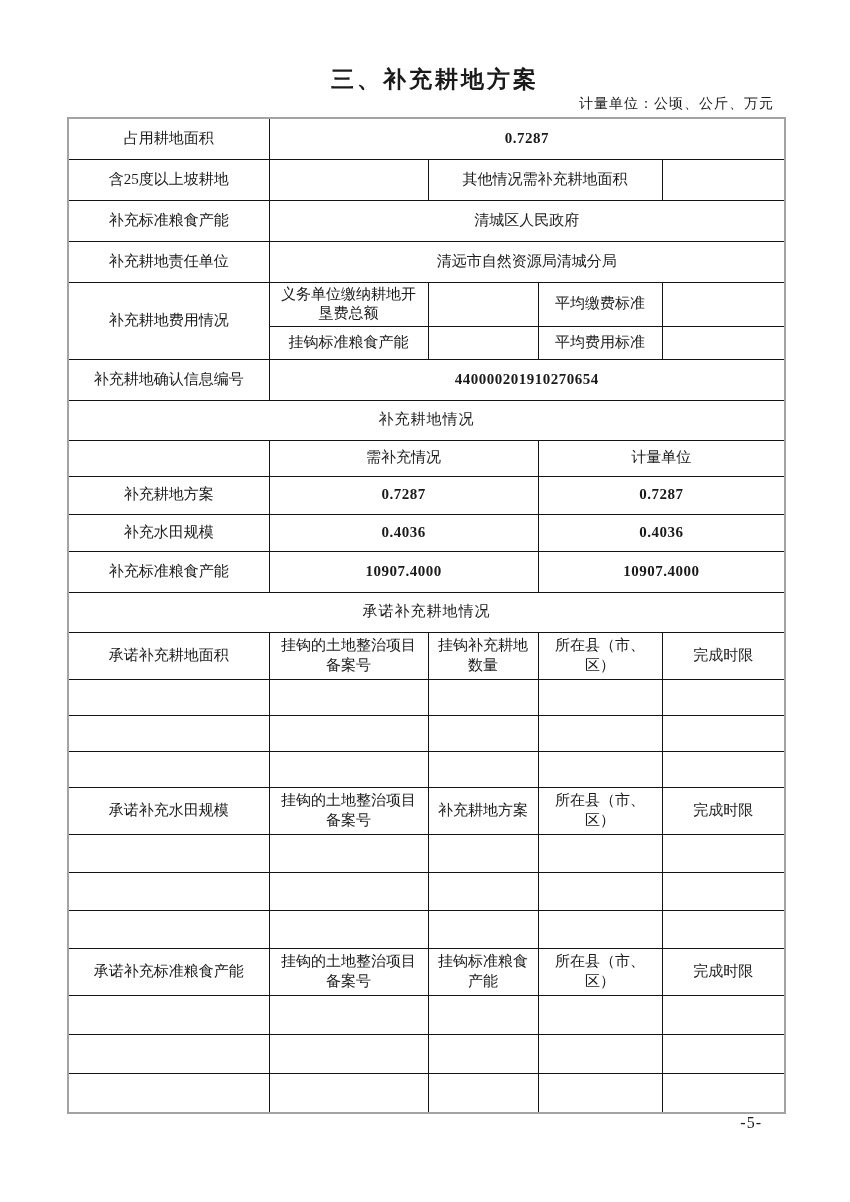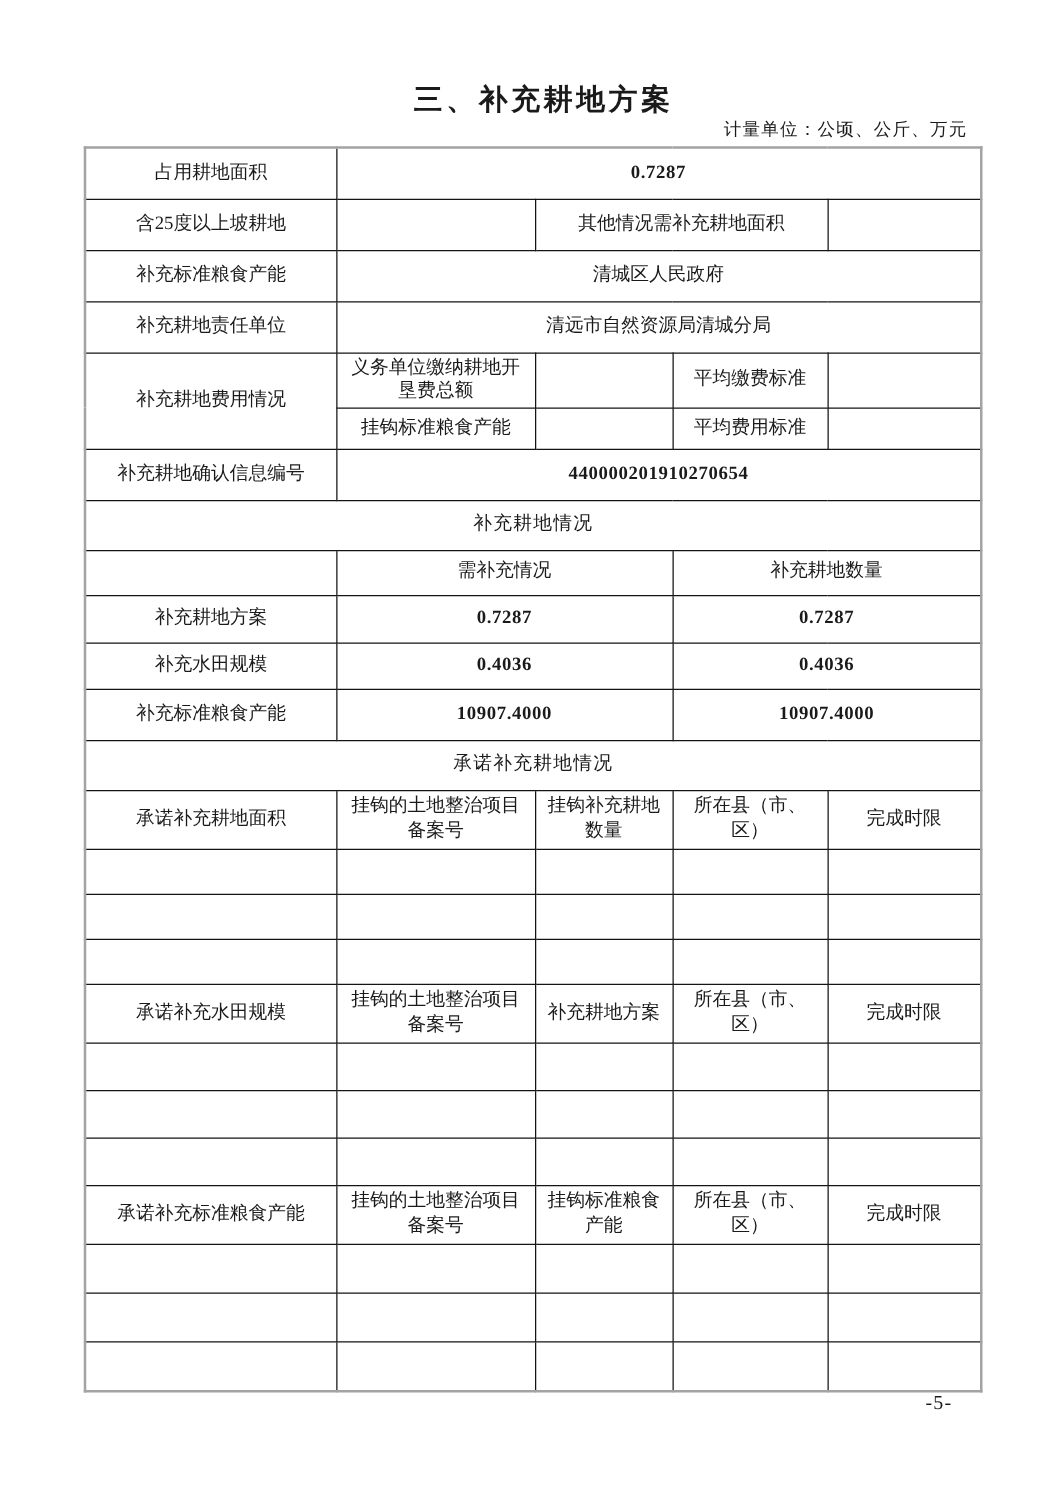--- a/index.html
+++ b/index.html
@@ -113,21 +113,21 @@
       <td colspan="4" class="num">440000201910270654</td>
     </tr>
 
     <tr style="height:40px">
       <td colspan="5" class="section-head">补充耕地情况</td>
     </tr>
 
     <tr style="height:36px">
       <td></td>
       <td colspan="2">需补充情况</td>
-      <td colspan="2">补充耕地数量</td>
+      <td colspan="2">计量单位</td>
     </tr>
 
     <tr style="height:38px">
       <td>补充耕地方案</td>
       <td colspan="2" class="num">0.7287</td>
       <td colspan="2" class="num">0.7287</td>
     </tr>
     <tr style="height:37px">
       <td>补充水田规模</td>
       <td colspan="2" class="num">0.4036</td>

